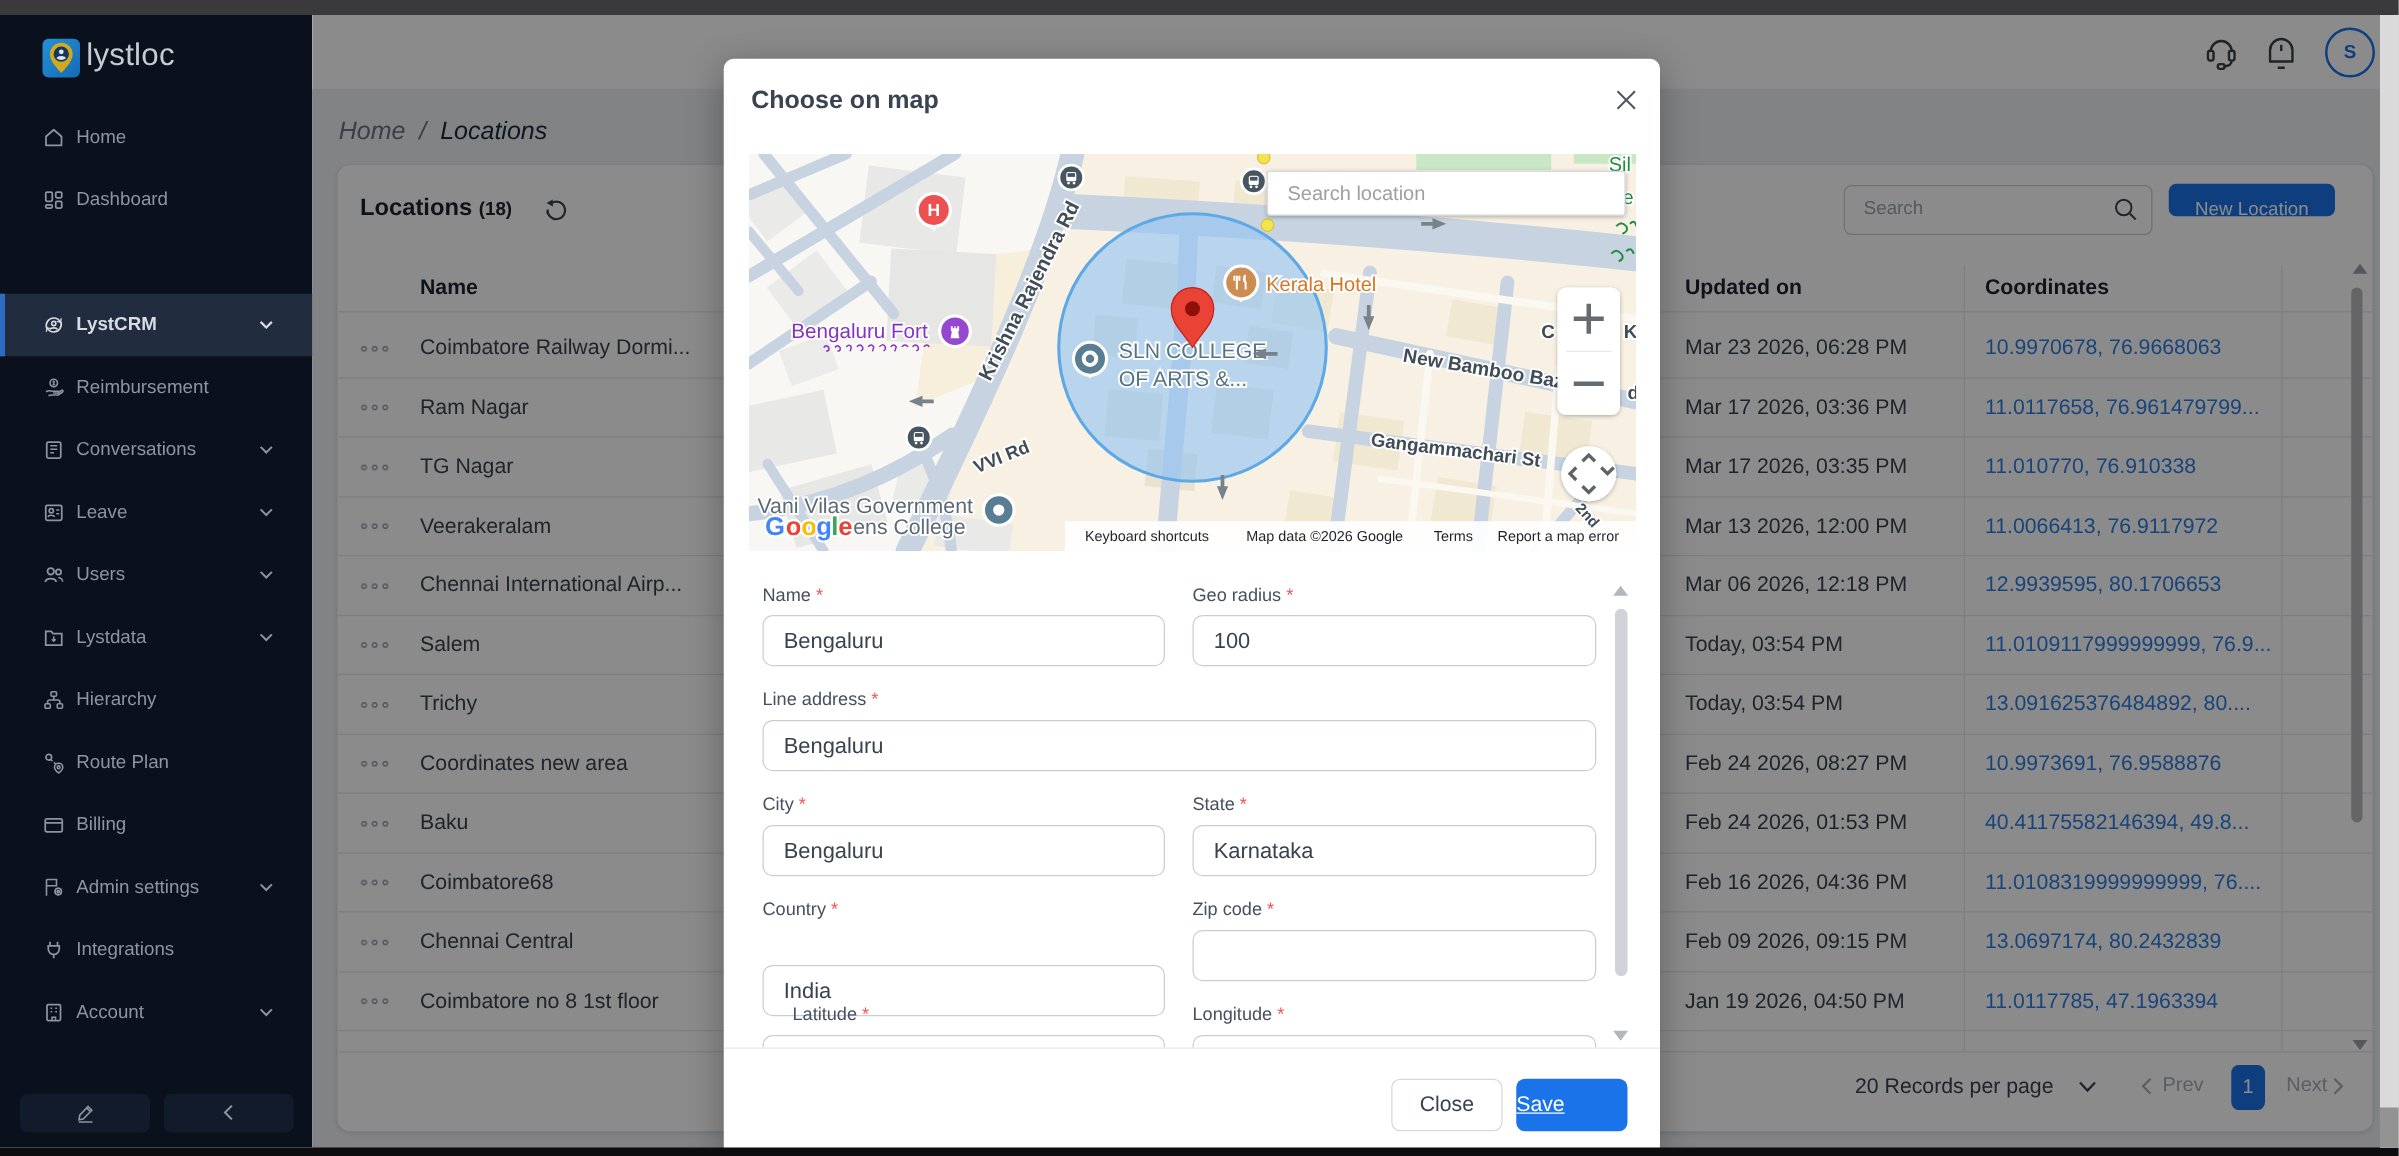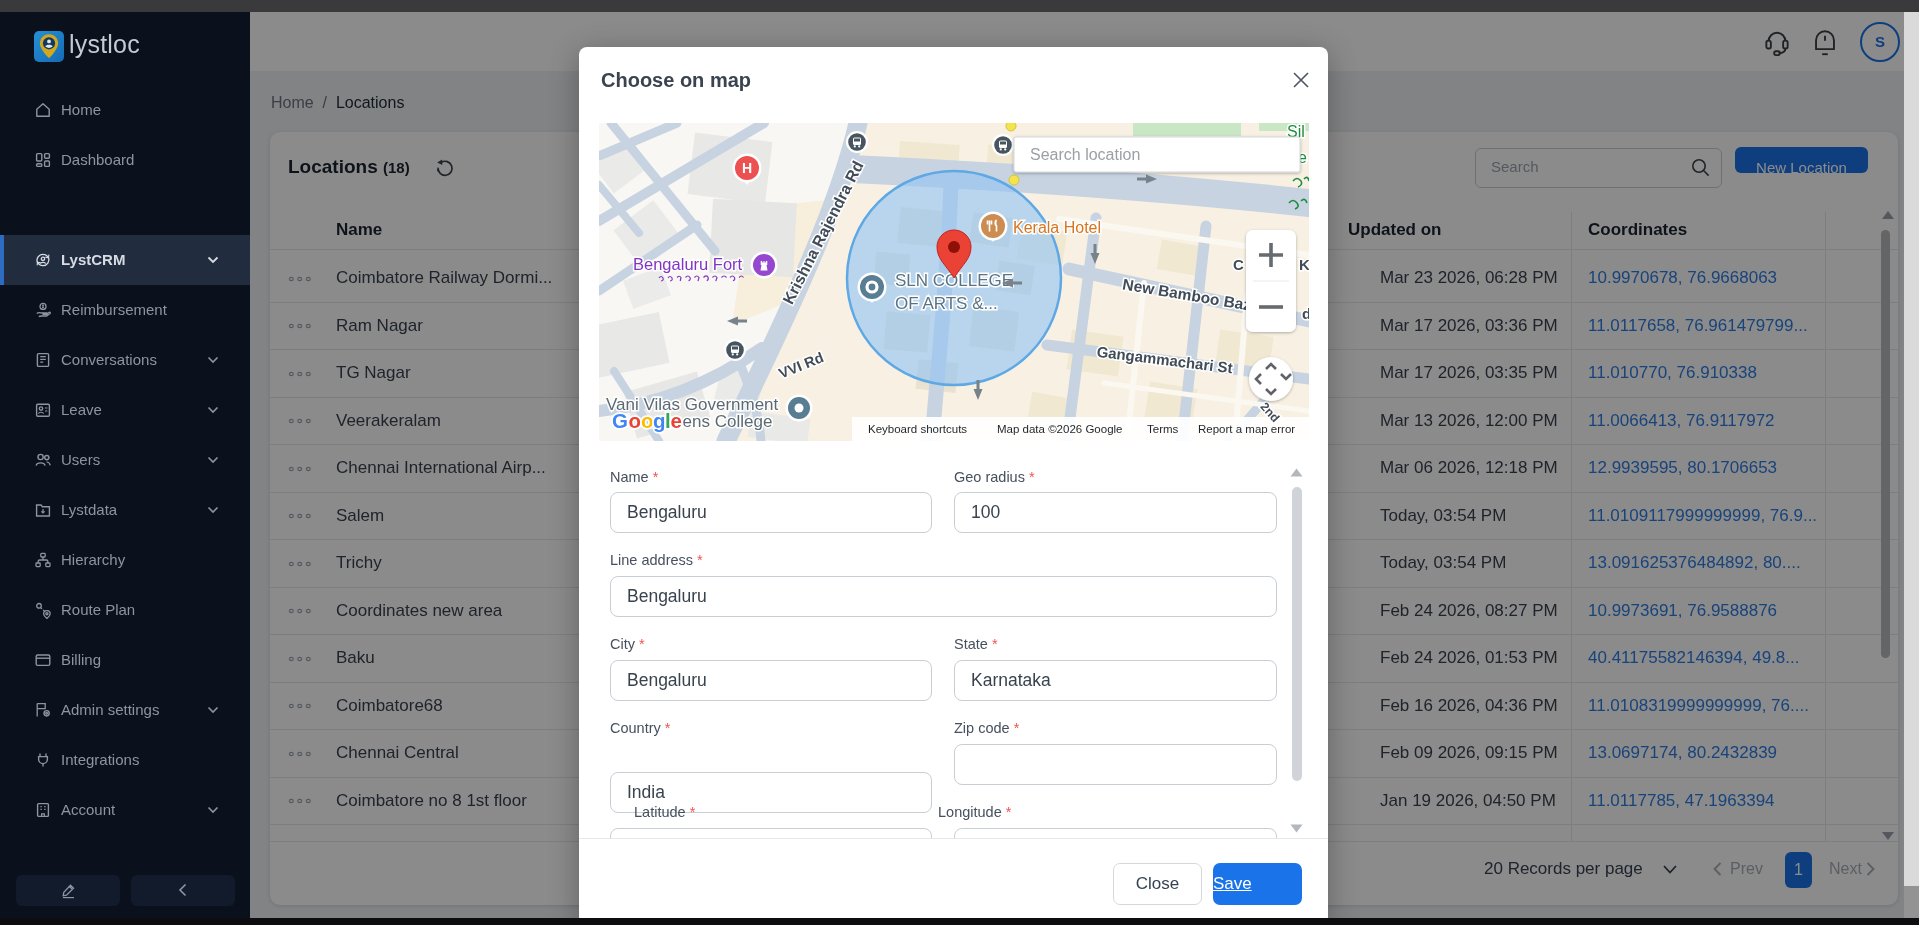--- a/index.html
+++ b/index.html
@@ -16,27 +16,27 @@
 .nav .ic { position:absolute; left:34px; top:16px; width:18px; height:18px; }
 .nav .tx { position:absolute; left:61px; top:16px; }
 .nav .ch { position:absolute; left:207px; top:21px; width:12px; height:8px; }
 .nav.active { background:#212c3f; color:#d7dce4; font-weight:bold; }
 .nav.active::before { content:""; position:absolute; left:0; top:0; width:4px; height:50px; background:#2d6cc0; }
 .sbtn { position:absolute; top:863px; height:31px; background:#121b2b; border-radius:6px; }
 
 
 #content { position:absolute; left:250px; top:12px; width:1654px; height:913px; background:#eef0f3; }
 #tophdr { position:absolute; left:0; top:0; width:1654px; height:59px; background:#ffffff; }
-#crumb { position:absolute; left:21px; top:82px; font-size:16px; color:#6b7280; }
+#crumb { position:absolute; left:21px; top:82px; font-size:20px; color:#6b7280;font-style:italic; }
 #crumb b { color:#1f2937; font-weight:normal; }
 #card { position:absolute; left:20px; top:120px; width:1628px; height:773px; background:#ffffff; border-radius:10px; box-shadow:0 1px 4px rgba(0,0,0,.12); }
 .hl { position:absolute; background:#e4e7ec; }
 .vl { position:absolute; background:#e4e7ec; }
 .rowname { position:absolute; left:66px; font-size:17px; color:#3a4350; }
-.rowdate { position:absolute; left:1078px; font-size:17px; color:#3a4350;margin-left:32px; }
+.rowdate { position:absolute; left:1078px; font-size:17px; color:#3a4350; }
 .rowcoord { position:absolute; left:1318px; font-size:17px; color:#2e7de2; }
 .dots { position:absolute; left:17px; width:26px; height:6px; background-image:radial-gradient(circle, rgba(0,0,0,0) 1px, #9aa1aa 1.2px, #9aa1aa 2.2px, rgba(0,0,0,0) 2.6px); background-size:8.5px 6px; background-repeat:repeat-x; }
 
 
 #overlay { position:absolute; left:250px; top:12px; width:1654px; height:913px; background:rgba(0,0,0,0.455); }
 
 
 #modal { position:absolute; left:579px; top:47px; width:749px; height:878px; background:#ffffff; border-radius:8px; box-shadow:0 6px 30px rgba(0,0,0,.3); }
 #mtitle { position:absolute; left:22px; top:22px; font-size:20px; font-weight:bold; color:#3a4350; }
 #mclose { position:absolute; left:713px; top:24px; width:18px; height:18px; }
@@ -578,21 +578,21 @@
     <div class="finput" style="left:31px;top:122px;width:667px;">Bengaluru</div>
     <div class="flabel" style="left:31px;top:182px;">City <span>*</span></div>
     <div class="flabel" style="left:375px;top:182px;">State <span>*</span></div>
     <div class="finput" style="left:31px;top:206px;width:322px;">Bengaluru</div>
     <div class="finput" style="left:375px;top:206px;width:323px;">Karnataka</div>
     <div class="flabel" style="left:31px;top:266px;">Country <span>*</span></div>
     <div class="flabel" style="left:375px;top:266px;">Zip code <span>*</span></div>
     <div class="finput" style="left:31px;top:290px;width:322px;margin-top:28px;">India</div>
     <div class="finput" style="left:375px;top:290px;width:323px;"></div>
     <div class="flabel" style="left:31px;top:350px;margin-left:24px;">Latitude <span>*</span></div>
-    <div class="flabel" style="left:359px;top:350px;">Longitude <span>*</span></div>
+    <div class="flabel" style="left:375px;top:350px;">Longitude <span>*</span></div>
     <div class="finput" style="left:31px;top:374px;width:322px;"></div>
     <div class="finput" style="left:375px;top:374px;width:323px;"></div>
   </div>
   <svg class="abs" style="left:709px;top:419px" width="17" height="13" viewBox="0 0 17 13">
       <path d="M8.5 2.5 L14.5 10.5 L2.5 10.5 Z" fill="#b3b8bf"></path>
     </svg>
   <div class="abs" style="left:713px;top:440px;width:10px;height:294px;background:#d0d3d7;border-radius:5px;"></div>
   <svg class="abs" style="left:709px;top:775px" width="17" height="13" viewBox="0 0 17 13">
       <path d="M8.5 10.5 L14.5 2.5 L2.5 2.5 Z" fill="#b3b8bf"></path>
     </svg>

